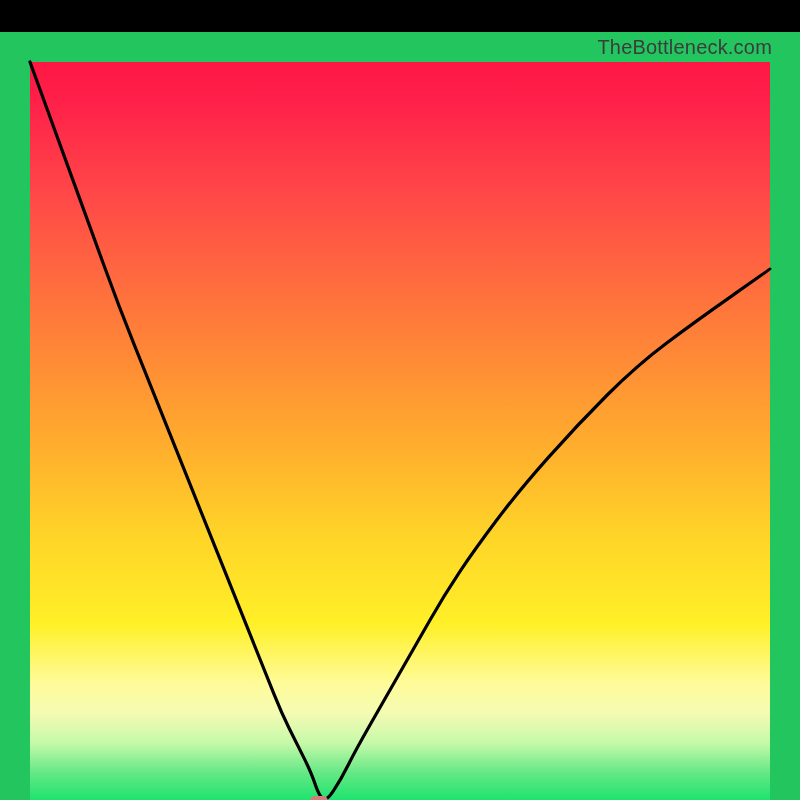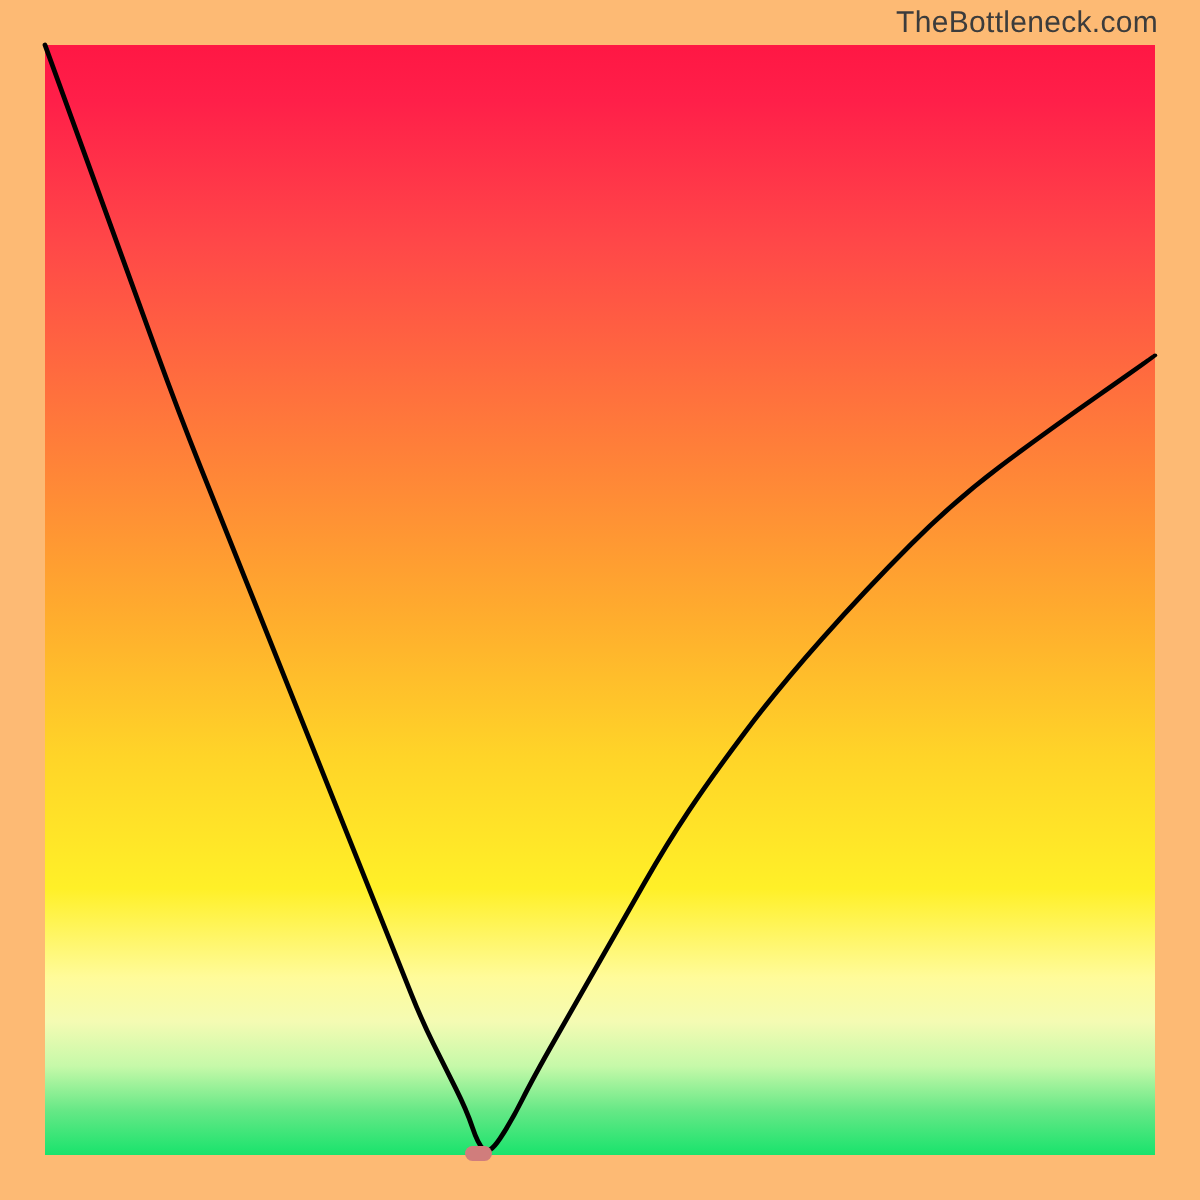--- a/index.html
+++ b/index.html
@@ -7,21 +7,22 @@
     padding: 0;
     width: 800px;
     height: 800px;
     overflow: hidden;
     background: #000;
     font-family: Arial, Helvetica, sans-serif;
   }
   .frame {
     position: absolute;
     inset: 0;
-    background: #fdba74;
+    background: #22c55e;
+    margin-top: 32px;
   }
   .plot-area {
     position: absolute;
     left: 30px;
     top: 30px;
     width: 740px;
     height: 740px;
     
     background: linear-gradient(
       to bottom,

